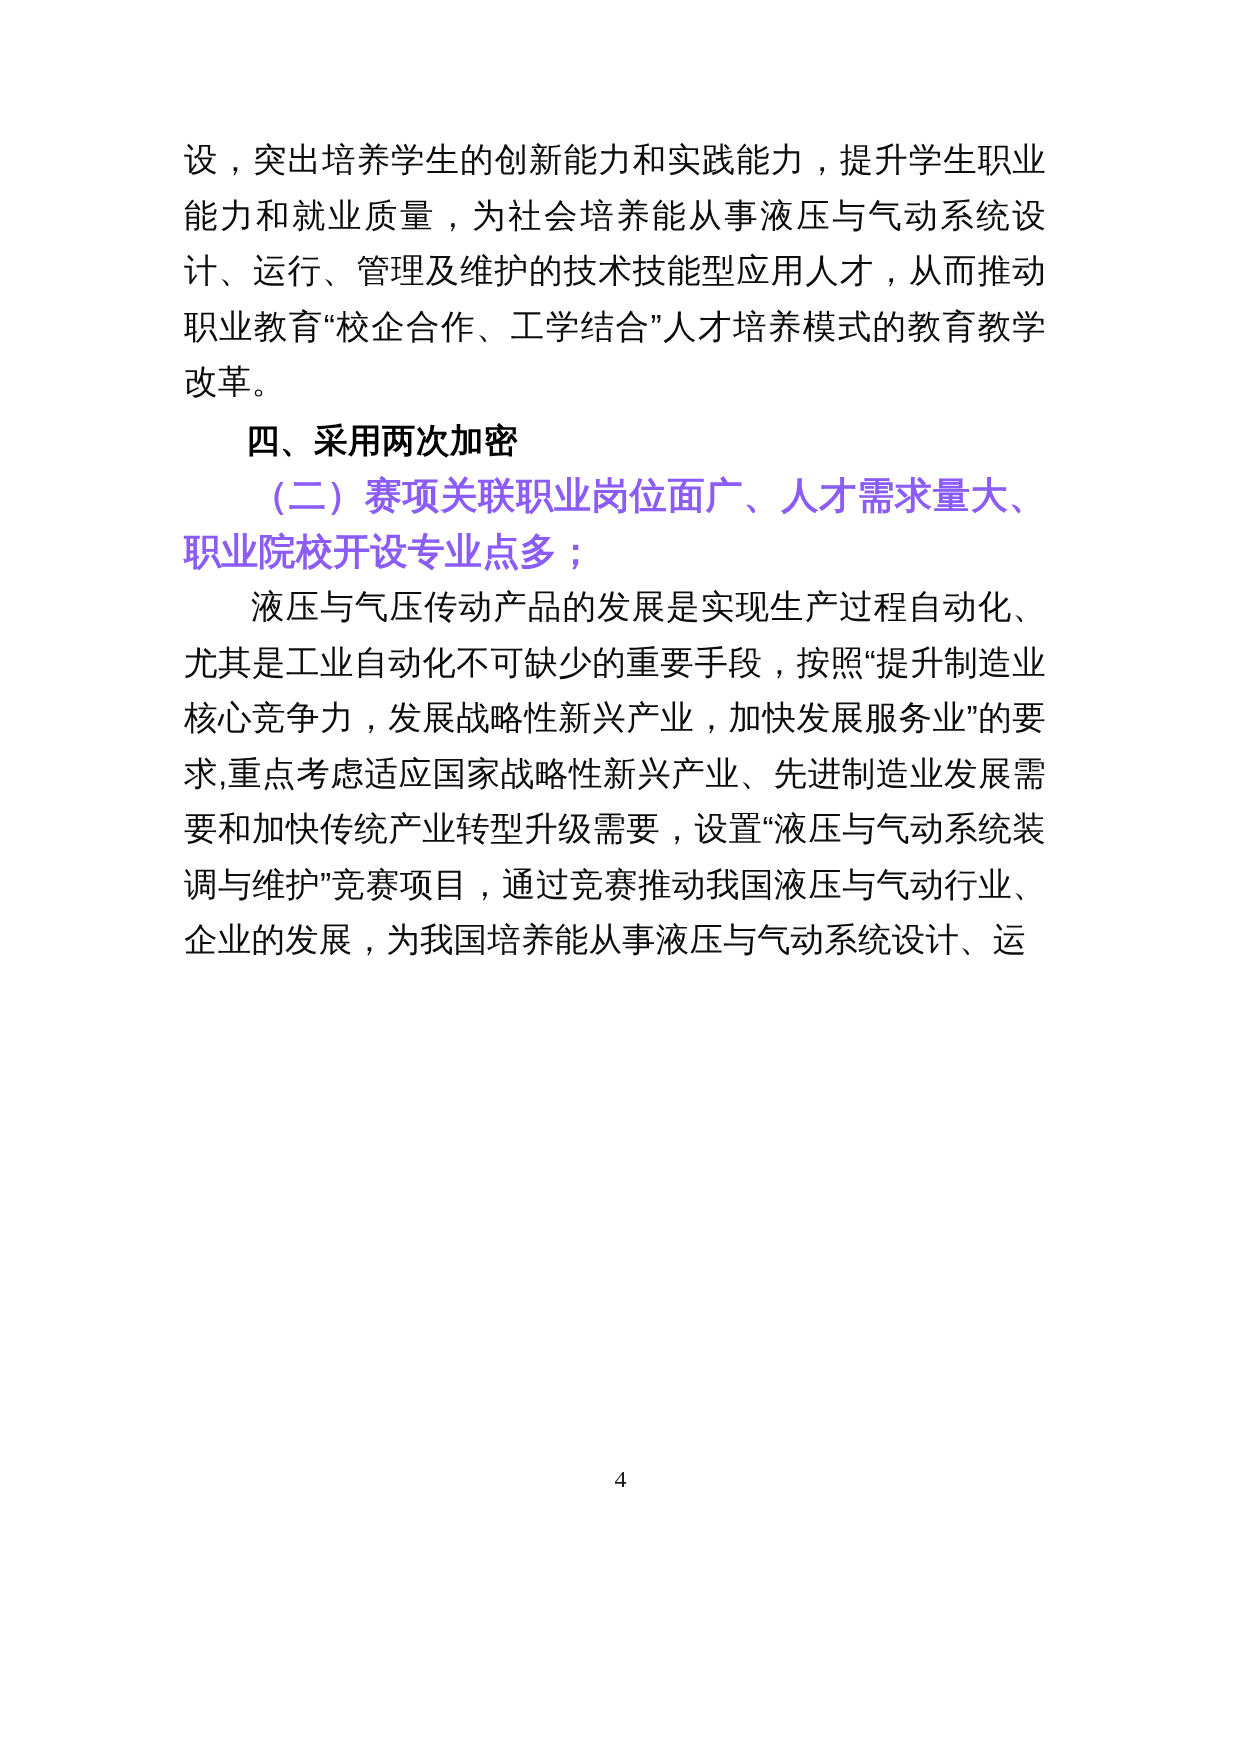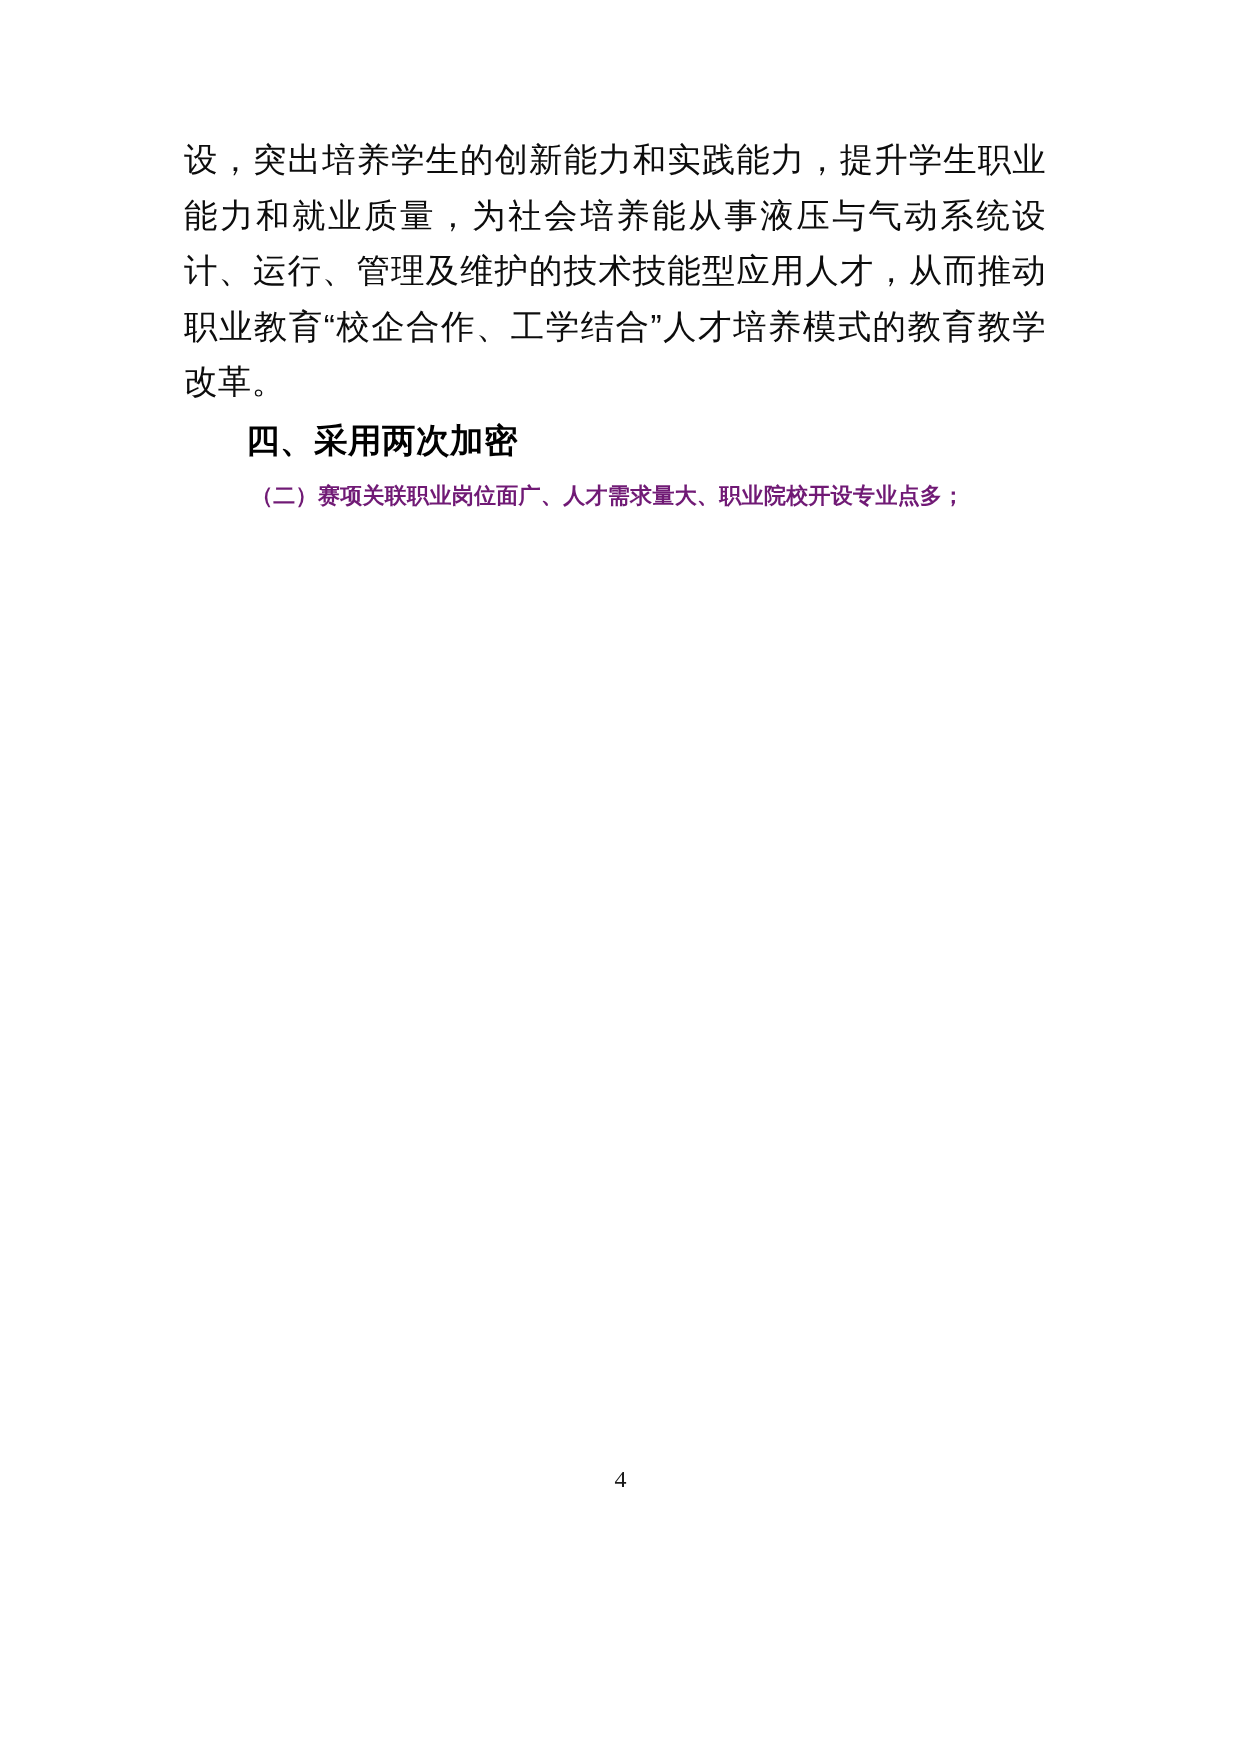--- a/index.html
+++ b/index.html
@@ -42,30 +42,30 @@
   .heading {
     font-size: 33.5px;
     line-height: 55.5px;
     font-weight: bold;
     margin: 0;
     text-indent: 62px;
     letter-spacing: 0.5px;
     color: #000000;
   }
   .heading-wide {
-    font-size: 22px;
+    font-size: 37px;
     line-height: 55.5px;
     font-weight: bold;
     margin: 0;
     text-indent: 67px;
     text-align: justify;
     text-justify: inter-ideograph;
     word-break: break-all;
     letter-spacing: 0.3px;
-    color: #701a75;
+    color: #8b5cf6;
   }
   .spacer-sm { height: 3px; }
   .page-number {
     position: absolute;
     left: 0;
     right: 0;
     top: 1466px;
     text-align: center;
     font-size: 24px;
     color: #1a1a1a;
@@ -83,18 +83,19 @@
 
     <div class="spacer-sm"></div>
 
     <p class="heading">四、采用两次加密</p>
 
 
 
 
     <p class="heading-wide">（二）赛项关联职业岗位面广、人才需求量大、职业院校开设专业点多；</p>
 
+    <p class="para indent">液压与气压传动产品的发展是实现生产过程自动化、尤其是工业自动化不可缺少的重要手段，按照“提升制造业核心竞争力，发展战略性新兴产业，加快发展服务业”的要求,重点考虑适应国家战略性新兴产业、先进制造业发展需要和加快传统产业转型升级需要，设置“液压与气动系统装调与维护”竞赛项目，通过竞赛推动我国液压与气动行业、企业的发展，为我国培养能从事液压与气动系统设计、运</p>
 
   </div>
 
   <div class="page-number">4</div>
 
 </div>
 
 </body></html>

